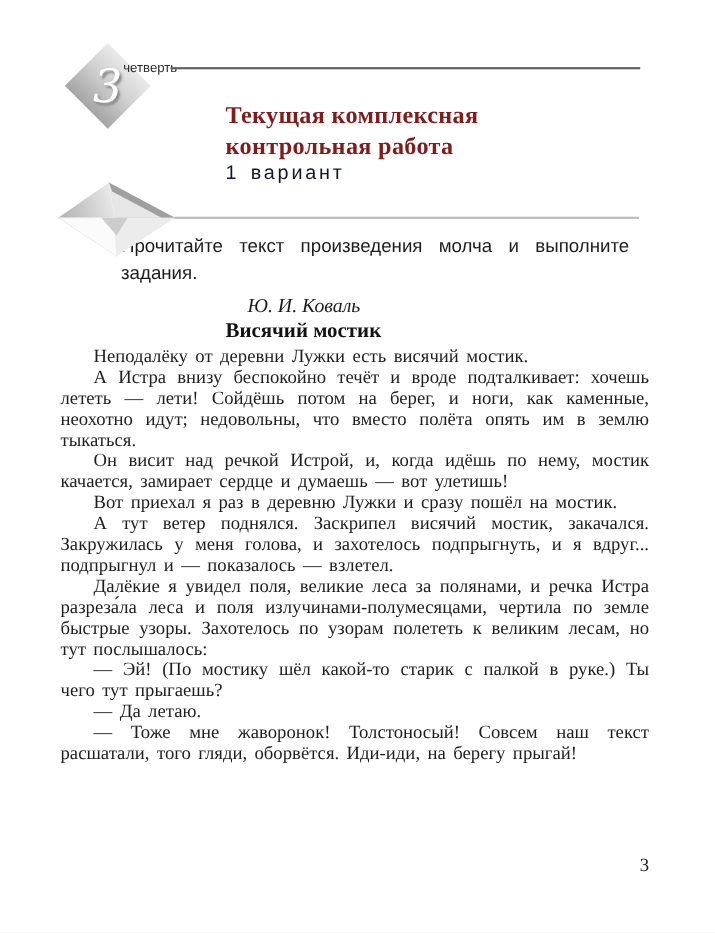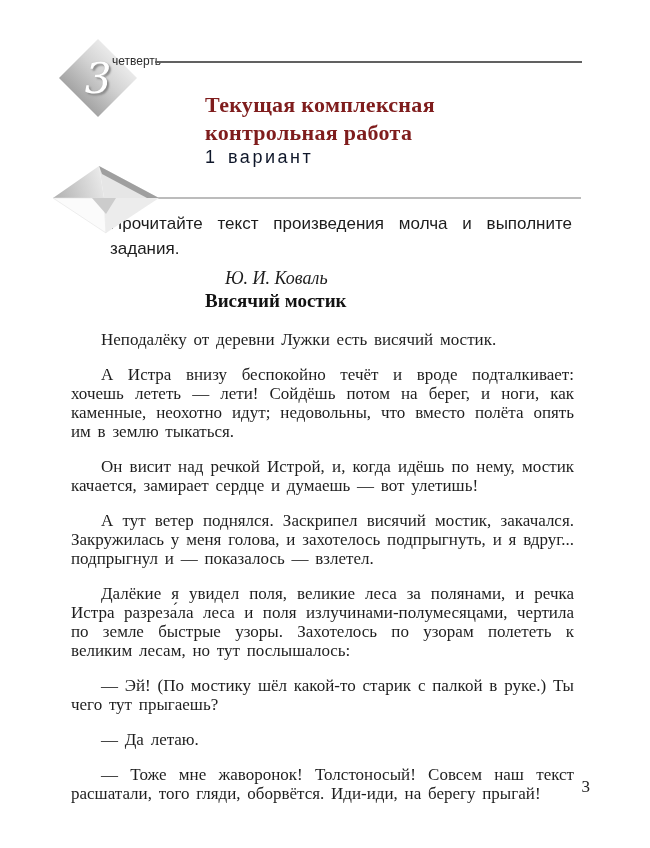--- a/index.html
+++ b/index.html
@@ -113,21 +113,21 @@
     position: absolute;
     left: 55px; top: 314px;
     width: 535px;
     font-size: 17px;
     line-height: 19px;
     text-align: justify;
     word-spacing: 2.5px;
     color: #1e1e1e;
   }
   .story-body p {
-    margin: 16px;
+    margin: 0;
     text-indent: 30px;
   }
 
   
   .page-number {
     position: absolute;
     left: 540px; top: 777px;
     width: 50px;
     text-align: right;
     font-size: 17px;
@@ -178,20 +178,21 @@
   </svg>
 
   <p class="instruction">Прочитайте текст произведения молча и выполните задания.</p>
 
   <div class="author">Ю. И. Коваль</div>
   <div class="story-title">Висячий мостик</div>
   <div class="story-body">
       <p>Неподалёку от деревни Лужки есть висячий мостик.</p>
       <p>А Истра внизу беспокойно течёт и вроде подталкивает: хочешь лететь — лети! Сойдёшь потом на берег, и ноги, как каменные, неохотно идут; недовольны, что вместо полёта опять им в землю тыкаться.</p>
       <p>Он висит над речкой Истрой, и, когда идёшь по нему, мостик качается, замирает сердце и думаешь — вот улетишь!</p>
+      <p>Вот приехал я раз в деревню Лужки и сразу пошёл на мостик.</p>
       <p>А тут ветер поднялся. Заскрипел висячий мостик, закачался. Закружилась у меня голова, и захотелось подпрыгнуть, и я вдруг... подпрыгнул и — показалось — взлетел.</p>
       <p>Далёкие я увидел поля, великие леса за полянами, и речка Истра разреза́ла леса и поля излучинами-полумесяцами, чертила по земле быстрые узоры. Захотелось по узорам полететь к великим лесам, но тут послышалось:</p>
       <p>— Эй! (По мостику шёл какой-то старик с палкой в руке.) Ты чего тут прыгаешь?</p>
       <p>— Да летаю.</p>
       <p>— Тоже мне жаворонок! Толстоносый! Совсем наш текст расшатали, того гляди, оборвётся. Иди-иди, на берегу прыгай!</p>
     </div>
 
   <div class="page-number">3</div>
 </div>
 

